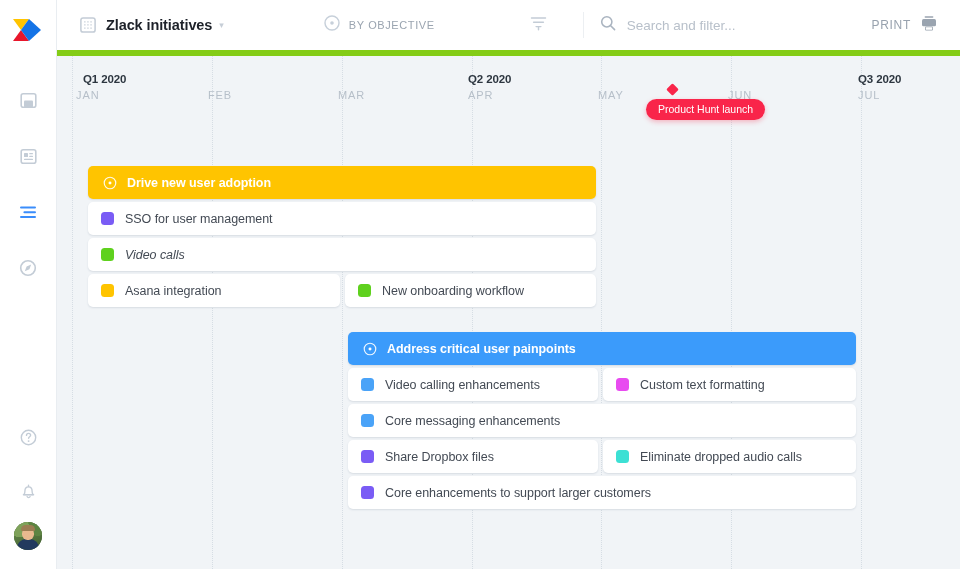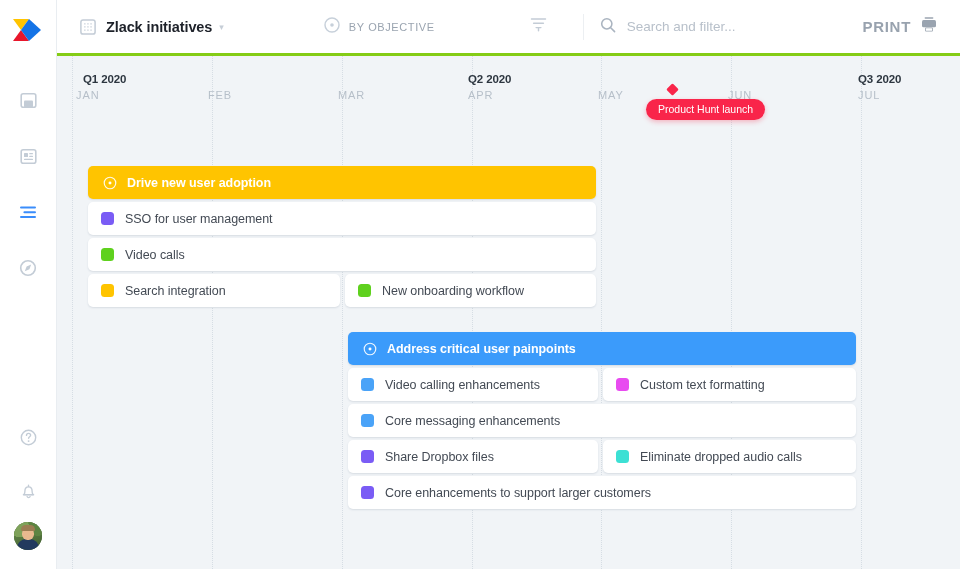--- a/index.html
+++ b/index.html
@@ -42,21 +42,21 @@
   .avatar .body { position:absolute; left:3px; top:17px; width:22px; height:13px;
     border-radius:9px 9px 0 0; background:#223a5e; }
   .avatar .bgleaf { position:absolute; inset:0; background:
      radial-gradient(circle at 20% 20%, #7fa25a 0 30%, transparent 31%),
      radial-gradient(circle at 85% 15%, #5d8442 0 28%, transparent 29%),
      linear-gradient(160deg,#6e9450,#3f5c2f); }
 
   
   .topbar {
     position: absolute; left: 57px; top: 0; right: 0; height: 56px;
-    background: #ffffff; border-bottom: 3px solid #84cc16;
+    background: #ffffff; border-bottom: 6px solid #84cc16;
     display: flex; align-items: center;
   }
   .board-icon { margin-left: 23px; width: 16px; height: 16px; color: #c3ccd6; }
   .board-title {
     margin-left: 10px; font-size: 14.5px; font-weight: bold; color: #1d2129;
     letter-spacing: -0.1px; cursor: pointer;
   }
   .caret-sm { margin-left: 7px; color: #c6ced7; font-size: 9px; cursor: pointer; }
   .by-objective {
     margin-left: 100px; display: flex; align-items: center; cursor: pointer;
@@ -71,21 +71,21 @@
     border-left: 1px solid #eceff2; padding-left: 16px; height: 26px;
   }
   .search-input {
     border: 0; outline: 0; margin-left: 11px; width: 260px;
     font-family: inherit; font-size: 13.5px; color: #a21caf; background: transparent;
   }
   .search-input::placeholder { color: #b8c0ca; }
   .print-wrap {
     position: absolute; right: 22px; display: flex; align-items: center; cursor: pointer;
   }
-  .print-wrap .lbl { font-size: 15px; letter-spacing: .7px; color: #98a2ae; font-weight: bold; }
+  .print-wrap .lbl { font-size: 12px; letter-spacing: .7px; color: #98a2ae; }
   .print-wrap .ico { margin-left: 9px; }
 
   
   .canvas {
     position: absolute; left: 57px; top: 56px; right: 0; bottom: 0;
     background: #f1f4f7; overflow: hidden;
   }
   .grid-line {
     position: absolute; top: 0; bottom: 0; width: 1px;
     border-left: 1px dotted #d6dde4;
@@ -309,30 +309,30 @@
               </svg>
             </span>
             <span>Drive new user adoption</span>
           </div>
           <div class="row" style="top: 36px; text-align: center;">
             <div class="task" style="left: 31px; width: 508px;">
               <span class="swatch" style="background: rgb(122, 92, 245);"></span>
               <span>SSO for user management</span>
             </div>
           </div>
-          <div class="row" style="top: 72px;">
+          <div class="row" style="top: 72px; font-style: italic;">
             <div class="task" style="left: 31px; width: 508px;">
               <span class="swatch" style="background: rgb(95, 209, 30);"></span>
               <span>Video calls</span>
             </div>
           </div>
           <div class="row" style="top: 108px;">
             <div class="task" style="left: 31px; width: 252px;">
               <span class="swatch" style="background: rgb(255, 196, 0);"></span>
-              <span>Search integration</span>
+              <span>Asana integration</span>
             </div>
             <div class="task" style="left: 288px; width: 251px;">
               <span class="swatch" style="background: rgb(95, 209, 30);"></span>
               <span>New onboarding workflow</span>
             </div>
           </div>
         </div>
         <div class="group" style="left: 0px; top: 276px; right: 0px;">
           <div class="objective-bar" style="left: 291px; width: 508px; top: 0px; background: rgb(59, 155, 251);">
             <span class="target-ico">

